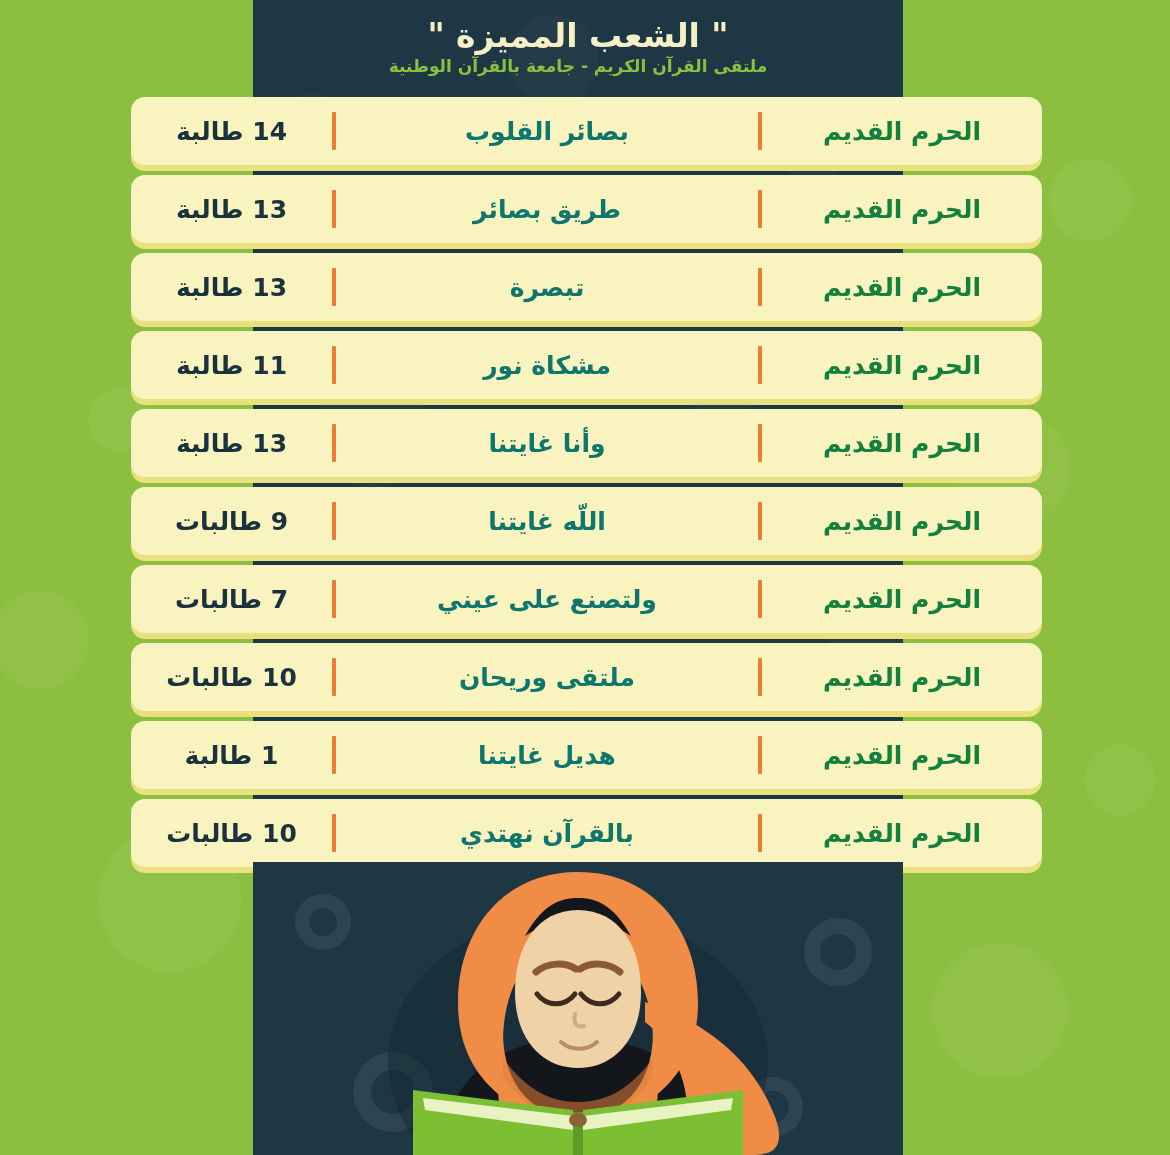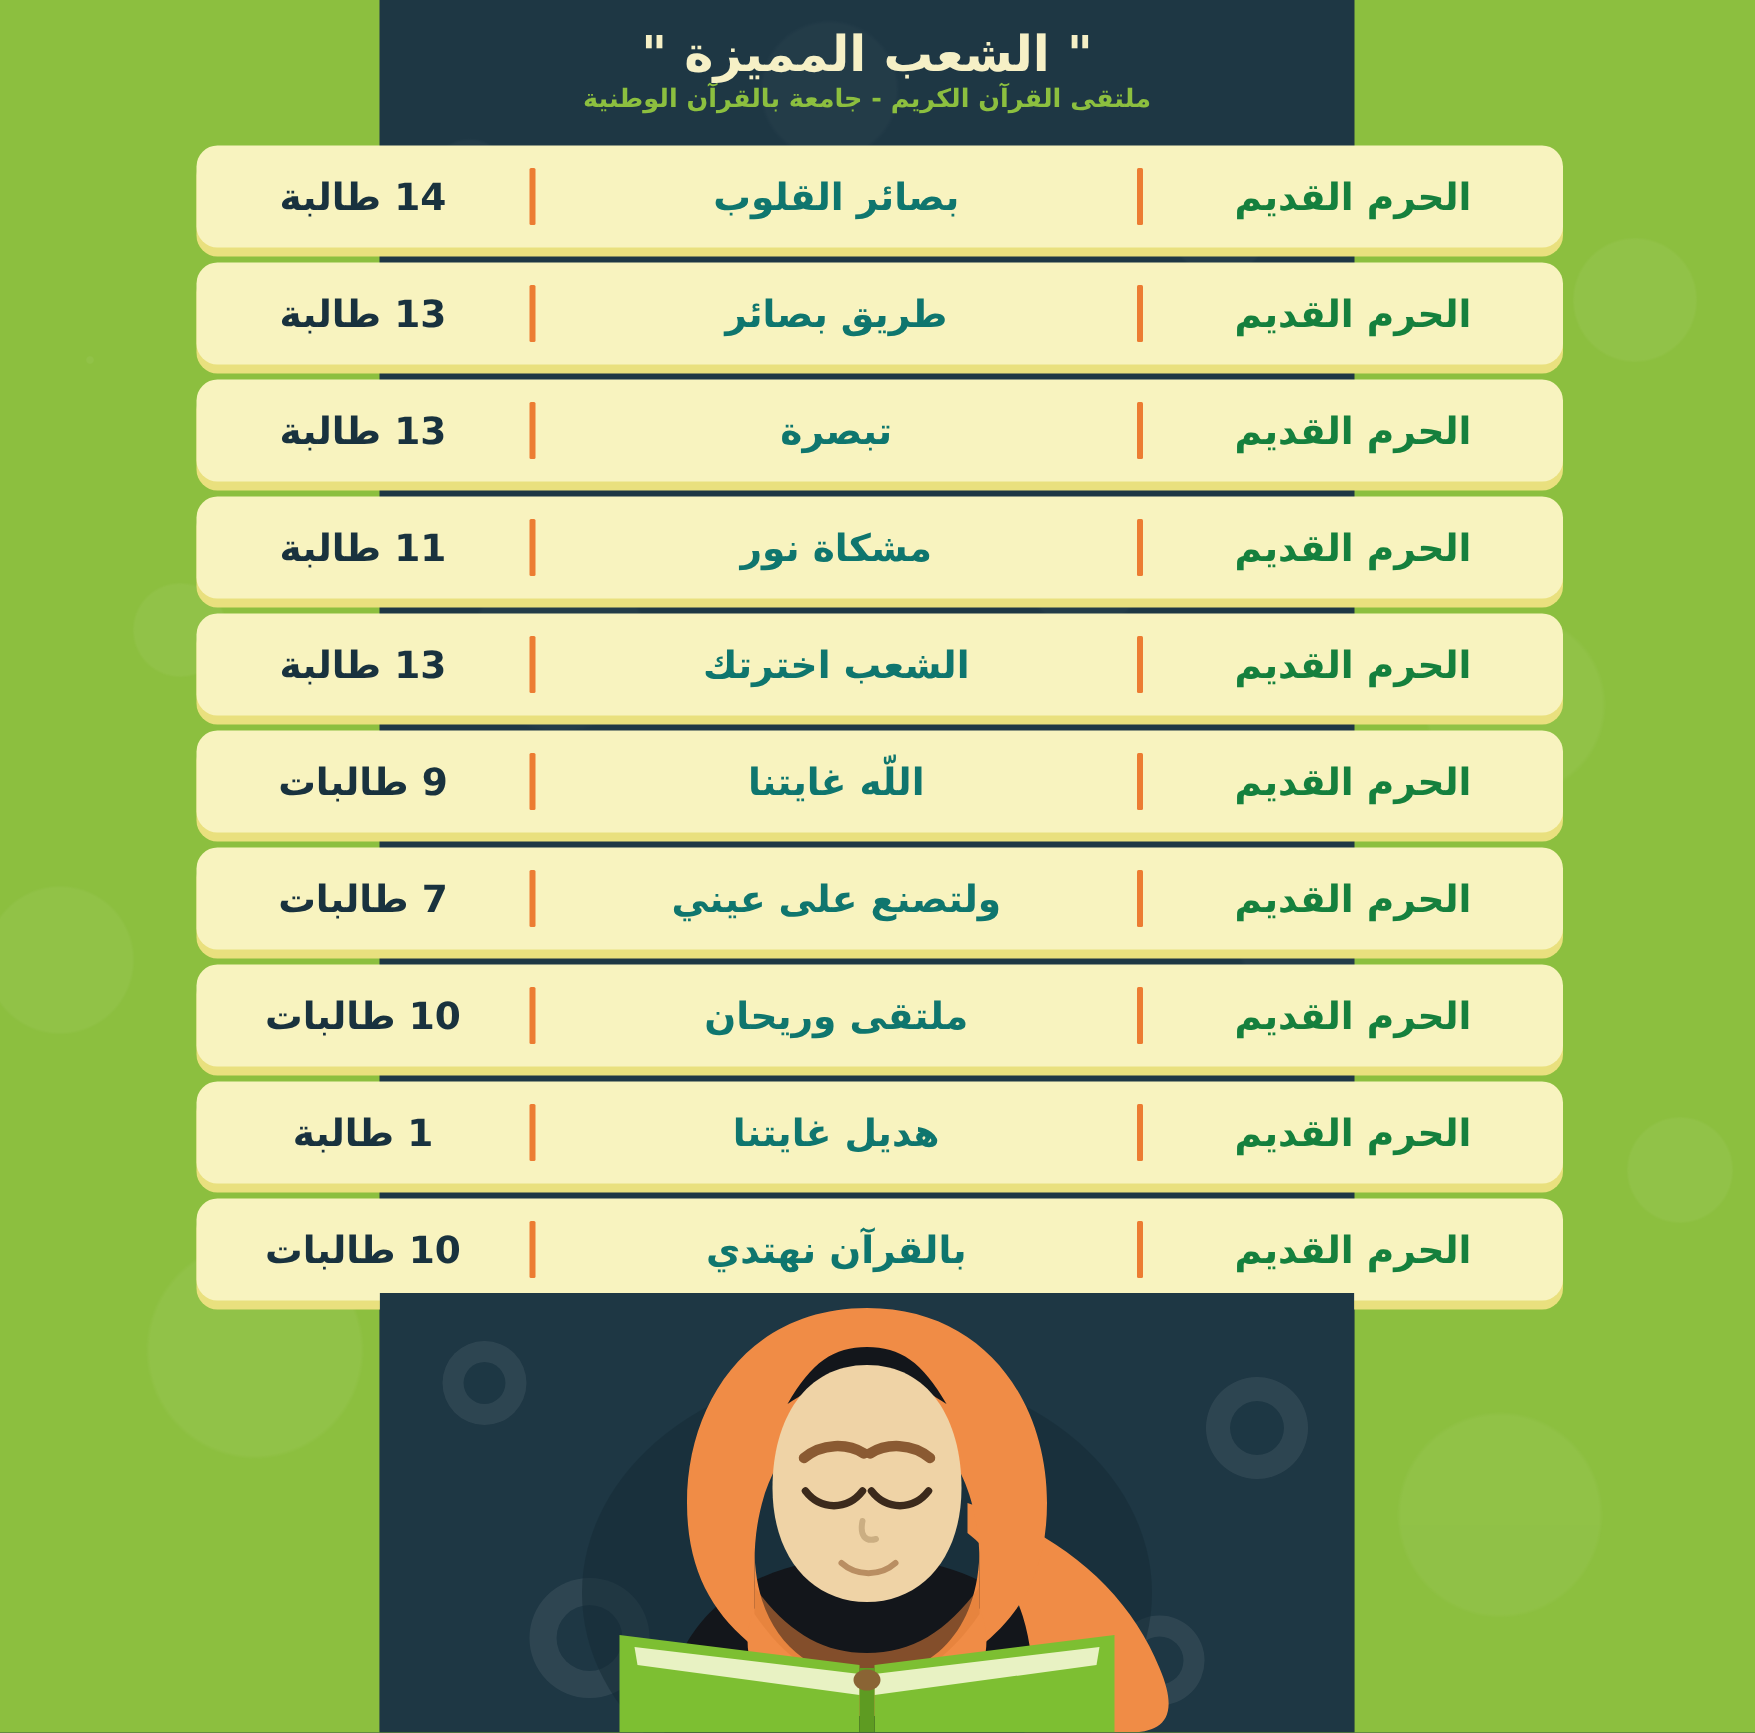--- a/index.html
+++ b/index.html
@@ -81,21 +81,21 @@
     background:#F8F3BF;
     border-radius:14px;
     box-shadow:0 6px 0 0 #E9E07E;
     display:flex;align-items:center;
   }
   .cell{
     display:flex;align-items:center;justify-content:center;
     height:100%;
   }
   .cell-count{
-    width:222px;
+    width:201px;
     color:#19323E;
     font-size:25px;font-weight:bold;
   }
   .cell-name{
     flex:1;
     color:#0f766e;
     font-size:25px;font-weight:bold;
   }
   .cell-place{
     width:280px;
@@ -159,21 +159,21 @@
       <div class="row">
         <div class="cell cell-place">الحرم القديم</div>
         <div class="sep"></div>
         <div class="cell cell-name">مشكاة نور</div>
         <div class="sep"></div>
         <div class="cell cell-count">11 طالبة</div>
       </div>
       <div class="row">
         <div class="cell cell-place">الحرم القديم</div>
         <div class="sep"></div>
-        <div class="cell cell-name">الشعب اخترتك</div>
+        <div class="cell cell-name">وأنا غايتنا</div>
         <div class="sep"></div>
         <div class="cell cell-count">13 طالبة</div>
       </div>
       <div class="row">
         <div class="cell cell-place">الحرم القديم</div>
         <div class="sep"></div>
         <div class="cell cell-name">اللّه غايتنا</div>
         <div class="sep"></div>
         <div class="cell cell-count">9 طالبات</div>
       </div>

